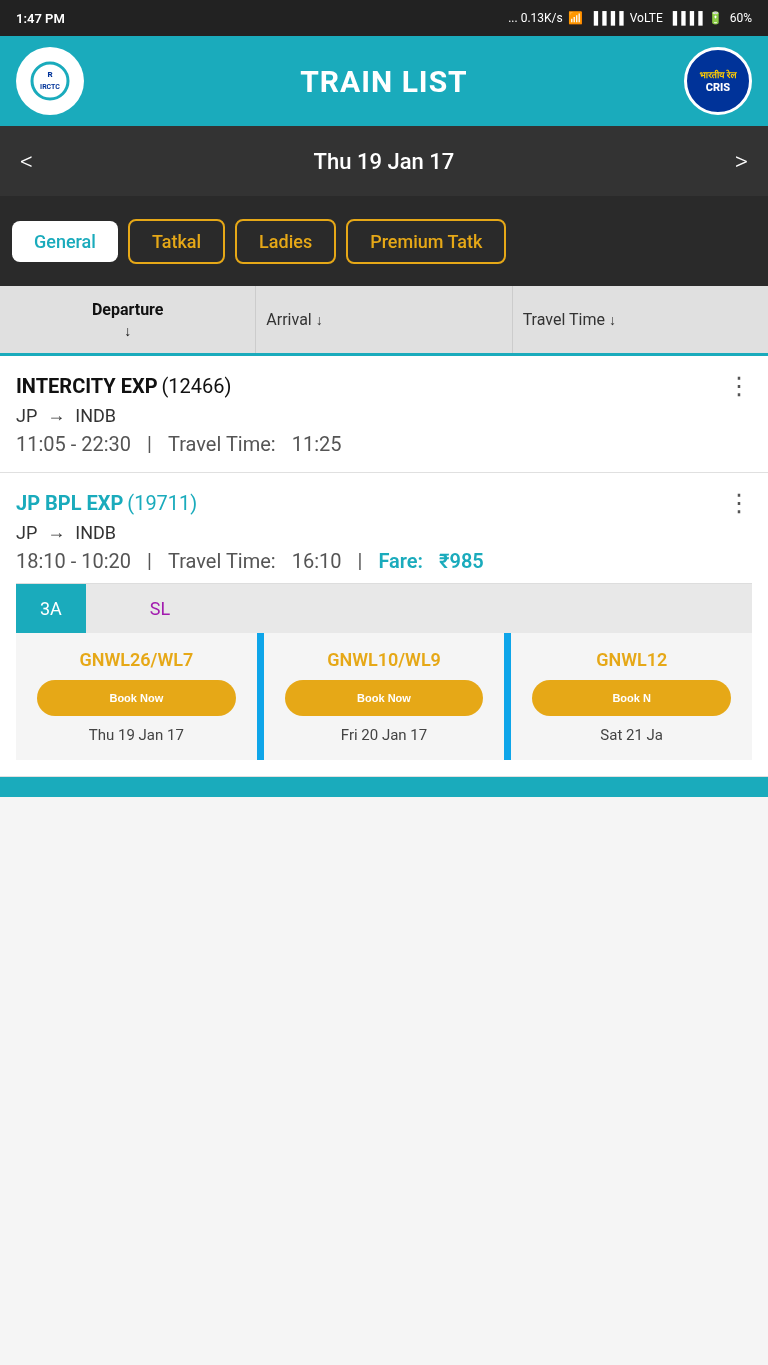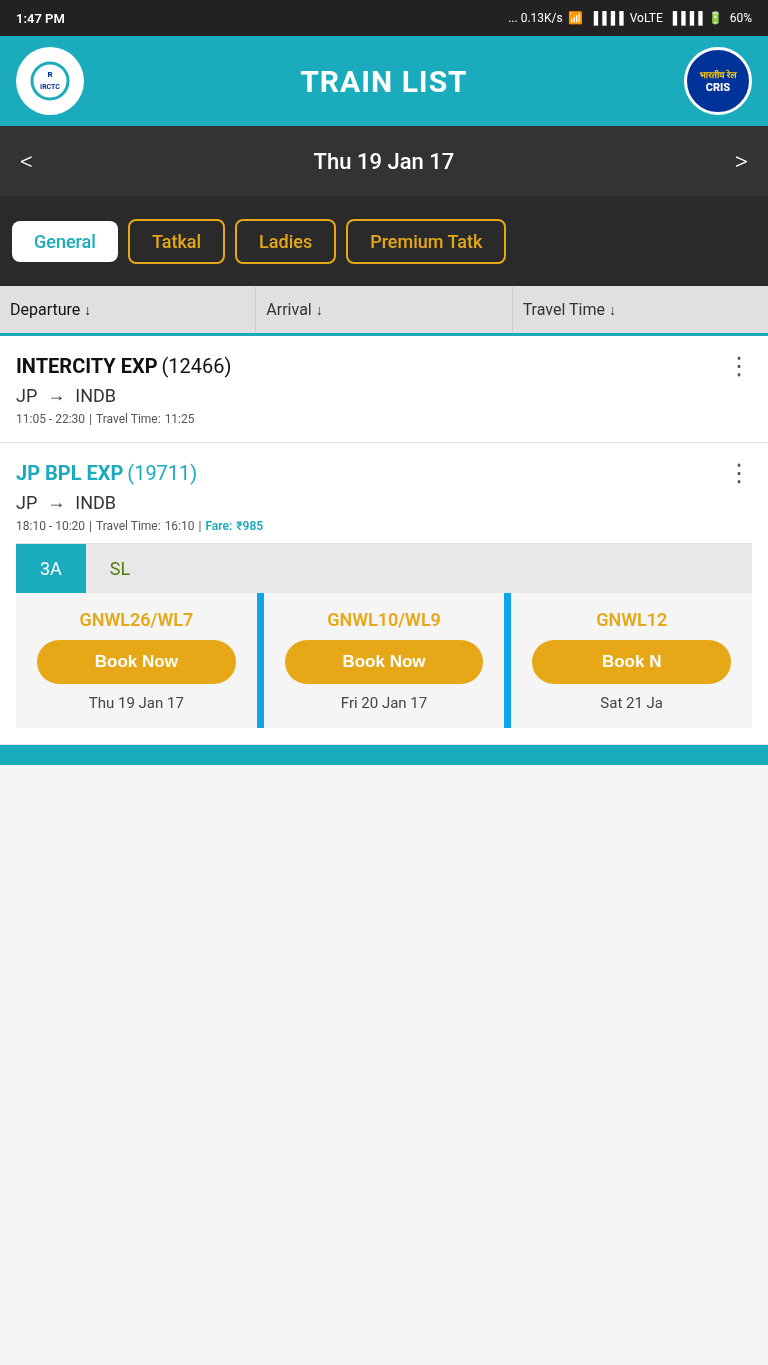--- a/index.html
+++ b/index.html
@@ -103,73 +103,73 @@
       font-size: 16px;
       color: #333;
       display: flex;
       align-items: center;
       justify-content: flex-start;
       gap: 4px;
       cursor: pointer;
       border-right: 1px solid #ccc;
     }
     .sort-col:last-child { border-right: none; }
-    .sort-col.active { font-weight: 400; color: #111; }
+    .sort-col.active { font-weight: 700; color: #111; flex-direction: column; }
     .sort-arrow { font-size: 14px; }
 
     
     .train-list { background: #fff; }
 
     
     .train-item {
       background: #fff;
       padding: 18px 16px 16px;
       border-bottom: 1.5px solid #e0e0e0;
     }
     .train-header { display: flex; justify-content: space-between; align-items: flex-start; margin-bottom: 6px; }
     .train-name { font-size: 20px; font-weight: 700; color: #111; }
     .train-name.highlight { color: #1aabbc; }
     .train-number { font-size: 20px; font-weight: 400; color: #111; }
     .train-number.highlight { color: #1aabbc; }
     .more-icon { font-size: 24px; color: #555; cursor: pointer; line-height: 1; letter-spacing: 1px; }
     .train-route { display: flex; align-items: center; gap: 10px; font-size: 18px; color: #333; margin-bottom: 6px; }
     .route-arrow { color: #333; font-size: 18px; }
-    .train-timing { font-size: 12px; color: #555; display: flex; align-items: center; gap: 4px; }
+    .train-timing { font-size: 20px; color: #555; display: flex; align-items: center; gap: 16px; }
     .fare { color: #1aabbc; font-weight: 600; }
 
     
     .class-tabs { display: flex; background: #e8e8e8; margin-top: 10px; border-top: 1px solid #ddd; }
     .class-tab {
       padding: 14px 24px;
       font-size: 18px;
       font-weight: 400;
       cursor: pointer;
       color: #333;
     }
     .class-tab.active { background: #1aabbc; color: #fff; }
-    .class-tab.inactive { background: #e8e8e8; color: #4d7c0f; }
+    .class-tab.inactive { background: #e8e8e8; color: #a21caf; margin-left: 40px; }
 
     
     .booking-grid { display: flex; background: #f5f5f5; overflow-x: auto; }
     .booking-cell {
       flex: 1;
       padding: 16px 10px;
       text-align: center;
       border-right: 7px solid #0ea5e9;
       min-width: 200px;
     }
     .booking-cell:last-child { border-right: none; }
     .waitlist-label { color: #e6a817; font-size: 18px; font-weight: 600; margin-bottom: 10px; }
     .book-now-btn {
       background: #e6a817;
       color: #fff;
       border: none;
       border-radius: 30px;
       padding: 12px 24px;
-      font-size: 17px;
+      font-size: 11px;
       font-weight: 600;
       cursor: pointer;
       width: 90%;
       margin-bottom: 10px;
     }
     .booking-date { font-size: 15px; color: #444; }
 
     
     .bottom-bar { background: #1aabbc; height: 20px; width: 100%; }
   </style>

